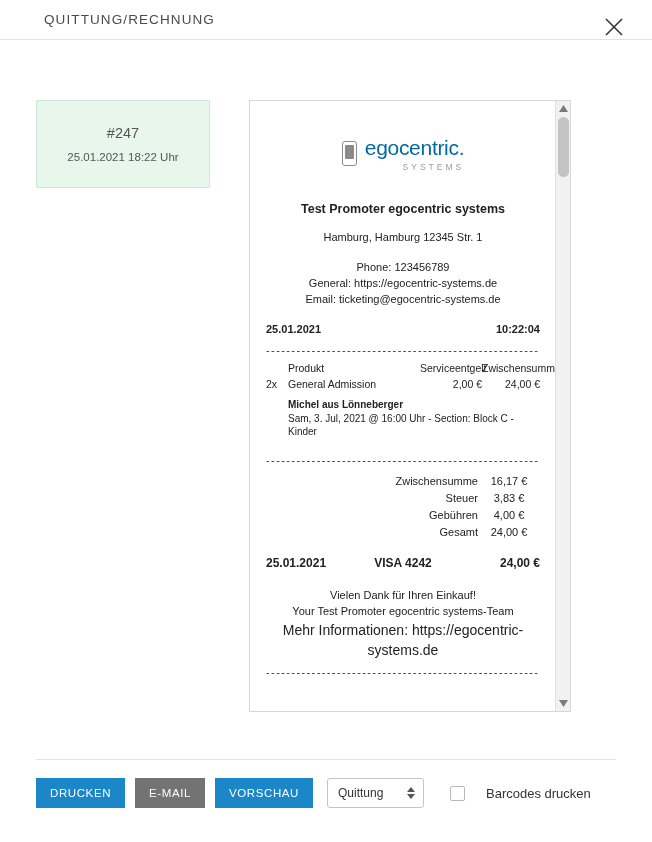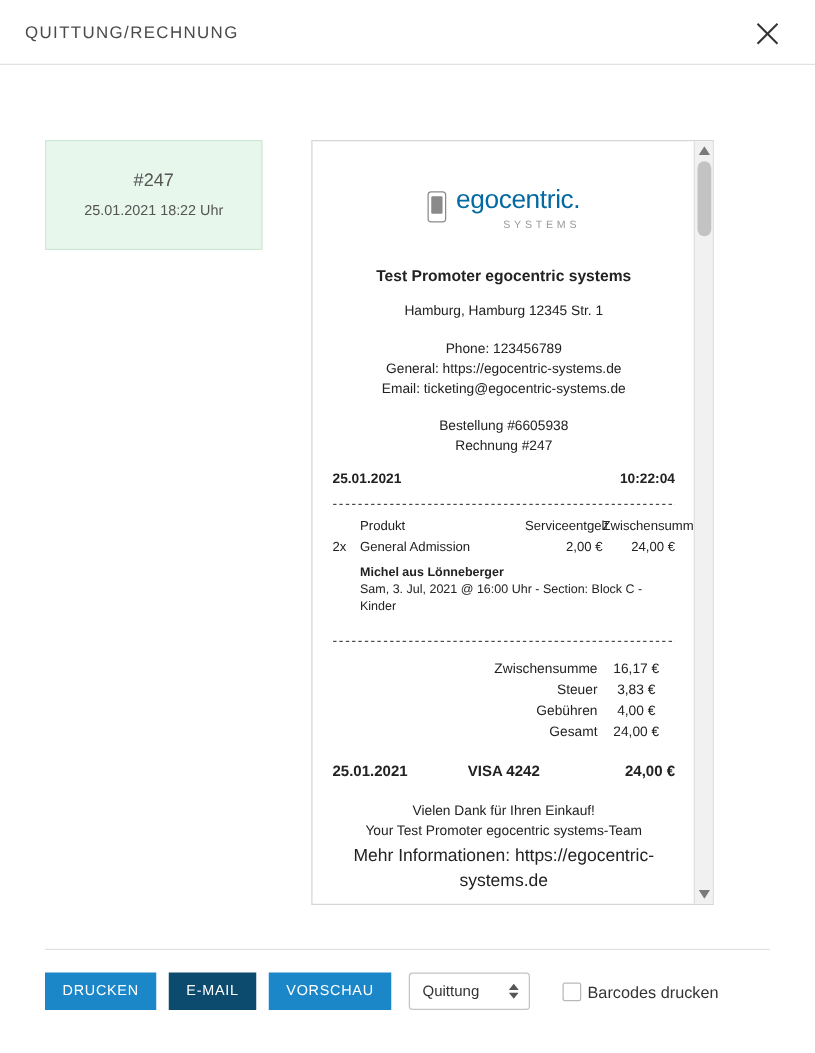--- a/index.html
+++ b/index.html
@@ -13,25 +13,25 @@
   .dialog {
     position: relative;
     width: 652px;
     height: 842px;
     background: #fff;
     overflow: hidden;
   }
   
   .dialog-header {
     position: relative;
-    height: 52px;
+    height: 40px;
     border-bottom: 1px solid #e2e2e2;
     display: flex;
     align-items: center;
-    padding: 0 20px;
+    padding: 0 44px;
   }
   .dialog-title {
     font-size: 13.5px;
     letter-spacing: 1.1px;
     color: #4a4a4a;
     font-weight: 400;
   }
   .close-btn {
     position: absolute;
     right: 24px;
@@ -228,21 +228,21 @@
   .btn {
     border: none;
     color: #fff;
     font-size: 11.5px;
     letter-spacing: 0.6px;
     padding: 9px 14px;
     cursor: pointer;
     font-family: "Liberation Sans", sans-serif;
   }
   .btn-primary { background: #1b86c8; }
-  .btn-disabled { background: #0c4a6e; }
+  .btn-disabled { background: #737373; }
   .select-wrap {
     margin-left: 4px;
     position: relative;
   }
   select.dropdown {
     appearance: none;
     -webkit-appearance: none;
     border: 1px solid #c4c4c4;
     background: #fff;
     border-radius: 3px;
@@ -257,21 +257,21 @@
     right: 9px; top: 50%;
     transform: translateY(-50%);
     pointer-events: none;
     display: flex;
     flex-direction: column;
     gap: 2px;
   }
   .checkbox-wrap {
     display: flex;
     align-items: center;
-    gap: 5px;
+    gap: 21px;
     margin-left: 16px;
     cursor: pointer;
   }
   .checkbox {
     width: 15px; height: 15px;
     border: 1px solid #b9b9b9;
     background: #fff;
     border-radius: 2px;
   }
   .checkbox-label { font-size: 13px; color: #333; }
@@ -316,24 +316,20 @@
 
             <div class="rcpt-center shop-name">Test Promoter egocentric systems</div>
             <div class="rcpt-center shop-addr">Hamburg, Hamburg 12345 Str. 1</div>
 
             <div class="rcpt-center contact-block">
               <div>Phone: 123456789</div>
               <div>General: https://egocentric-systems.de</div>
               <div>Email: ticketing@egocentric-systems.de</div>
             </div>
 
-            <div class="rcpt-center order-block">
-              <div>Bestellung #6605938</div>
-              <div>Rechnung #247</div>
-            </div>
 
             <div class="row bold">
               <span>25.01.2021</span>
               <span>10:22:04</span>
             </div>
 
             <div class="dashes">------------------------------------------------------------</div>
 
             <div class="items-head">
               <span class="col-qty"></span>

